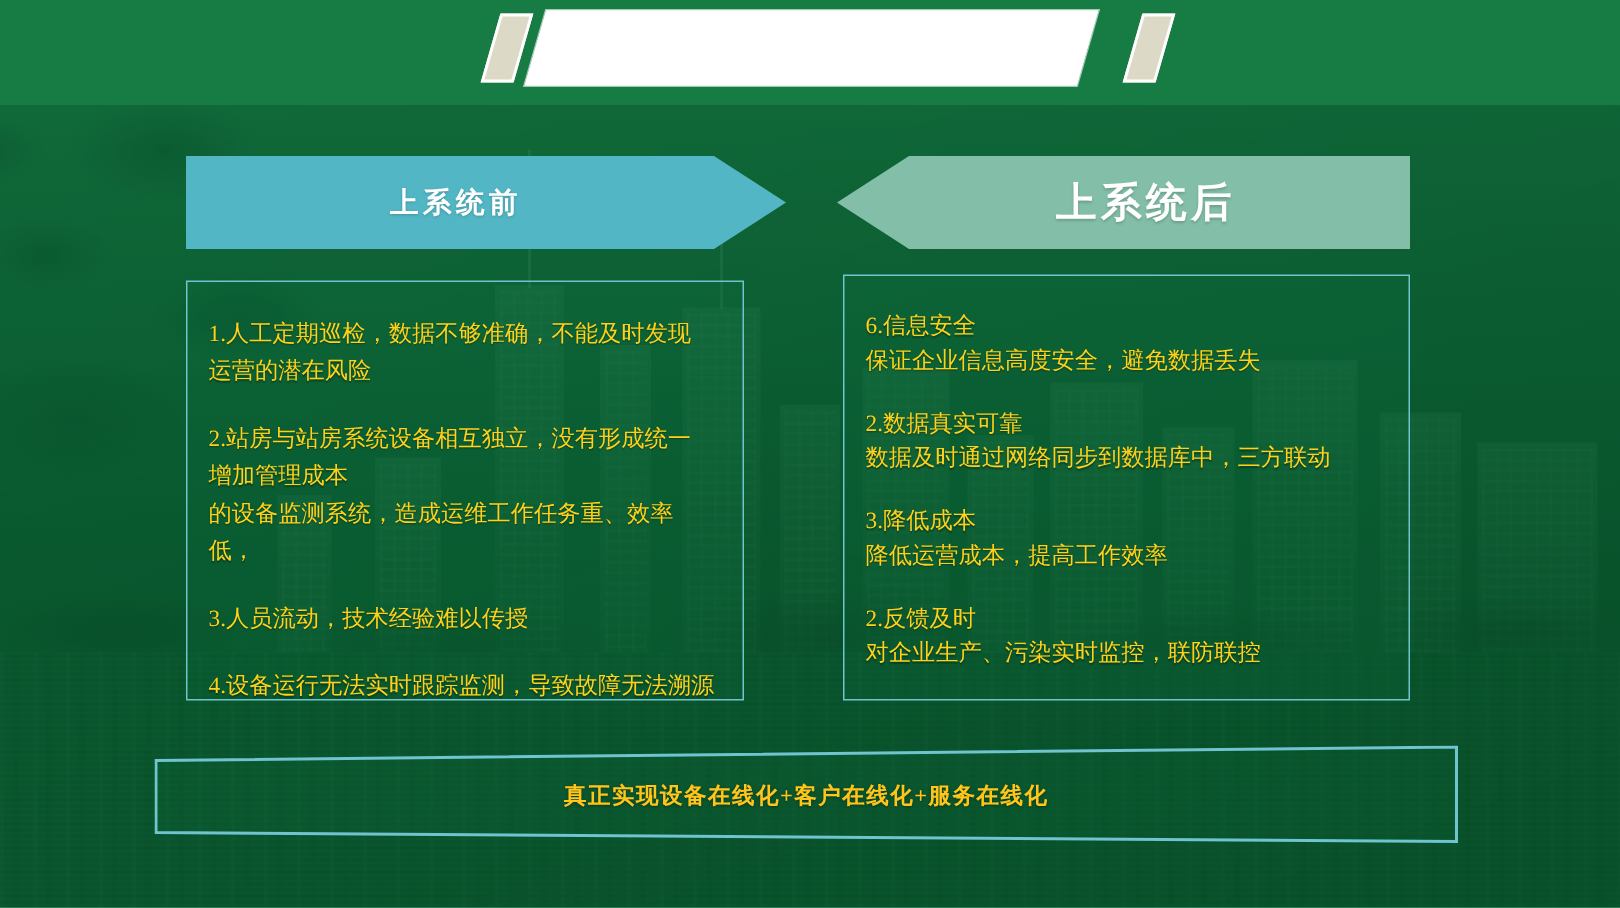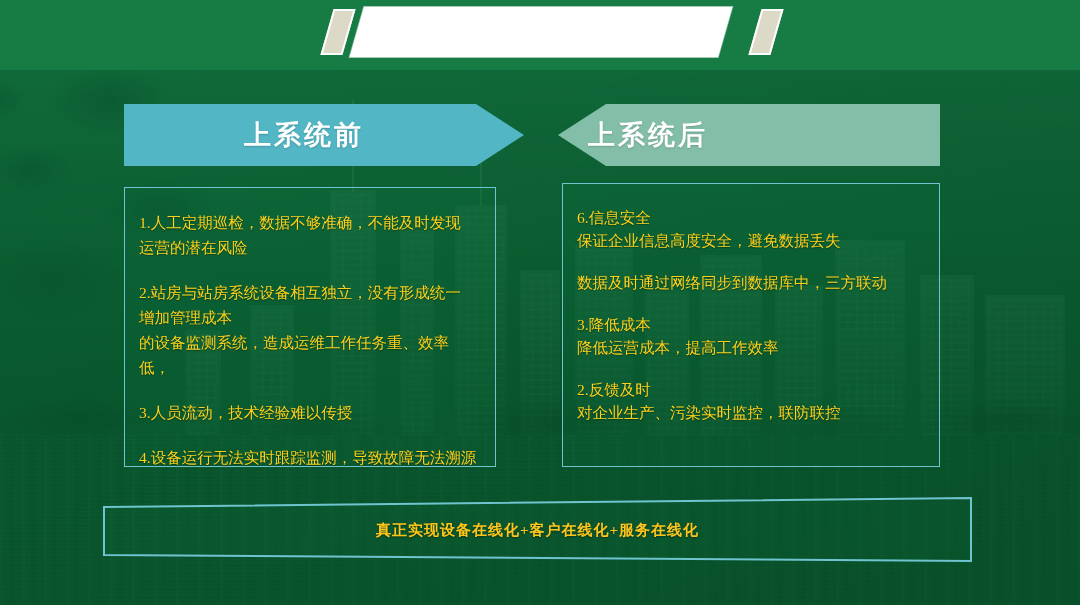--- a/index.html
+++ b/index.html
@@ -111,30 +111,30 @@
   }
 
   
   .arrow-left{
     position:absolute;left:124px;top:104px;width:400px;height:62px;
     background:#52b6c4;
     clip-path:polygon(0 0, 352px 0, 400px 31px, 352px 62px, 0 62px);
     display:flex;align-items:center;justify-content:center;
   }
   .arrow-left .lbl{
-    color:#ffffff;font-size:27px;font-weight:bold;letter-spacing:3px;
+    color:#ffffff;font-size:19px;font-weight:bold;letter-spacing:3px;
     margin-right:40px;
     font-family:"Liberation Serif","DejaVu Serif",serif;
     text-shadow:0 1px 2px rgba(0,0,0,.18);
   }
   .arrow-right{
     position:absolute;left:558px;top:104px;width:382px;height:62px;
     background:#83bfa8;
     clip-path:polygon(48px 0, 382px 0, 382px 62px, 48px 62px, 0 31px);
-    display:flex;align-items:center;
+    display:flex;align-items:center;justify-content:center;
   }
   .arrow-right .lbl{
     color:#ffffff;font-size:27px;font-weight:bold;letter-spacing:3px;
     margin-left:30px;
     font-family:"Liberation Serif","DejaVu Serif",serif;
     text-shadow:0 1px 2px rgba(0,0,0,.18);
   }
 
   
   .panel{
@@ -233,20 +233,21 @@
     </div>
   </div>
 
   <div class="panel panel-right">
     <div class="items">
       <div class="item">
         <span class="ln">6.信息安全</span>
         <span class="ln">保证企业信息高度安全，避免数据丢失</span>
       </div>
       <div class="item">
+        <span class="ln">2.数据真实可靠</span>
         <span class="ln">数据及时通过网络同步到数据库中，三方联动</span>
       </div>
       <div class="item">
         <span class="ln">3.降低成本</span>
         <span class="ln">降低运营成本，提高工作效率</span>
       </div>
       <div class="item">
         <span class="ln">2.反馈及时</span>
         <span class="ln">对企业生产、污染实时监控，联防联控</span>
       </div>

